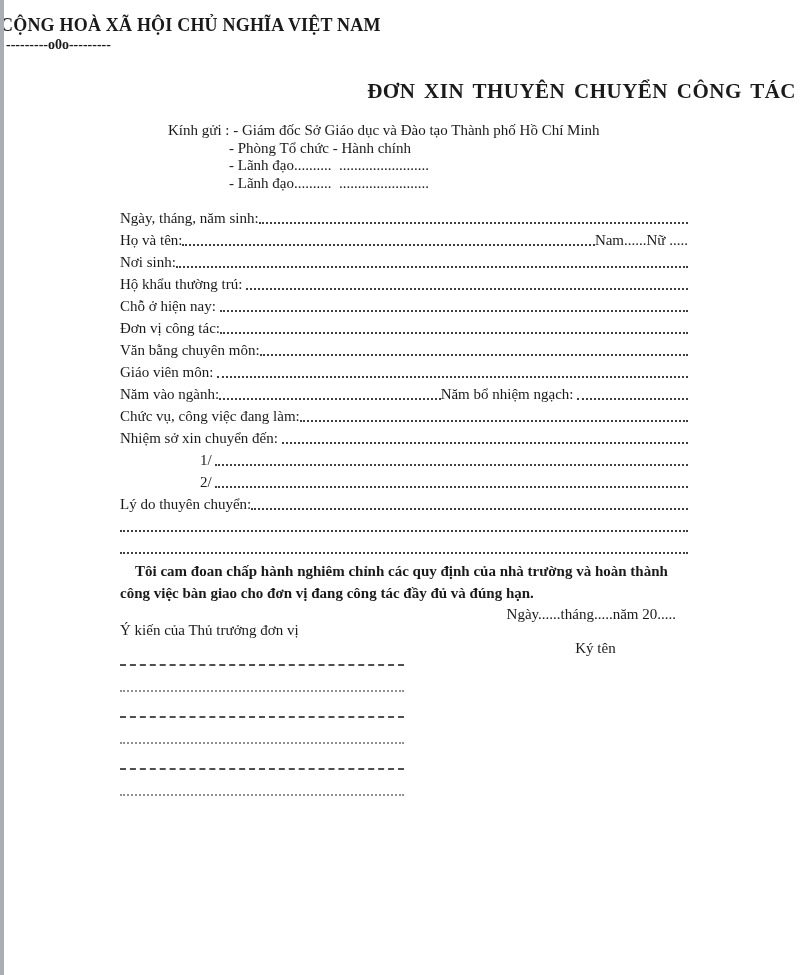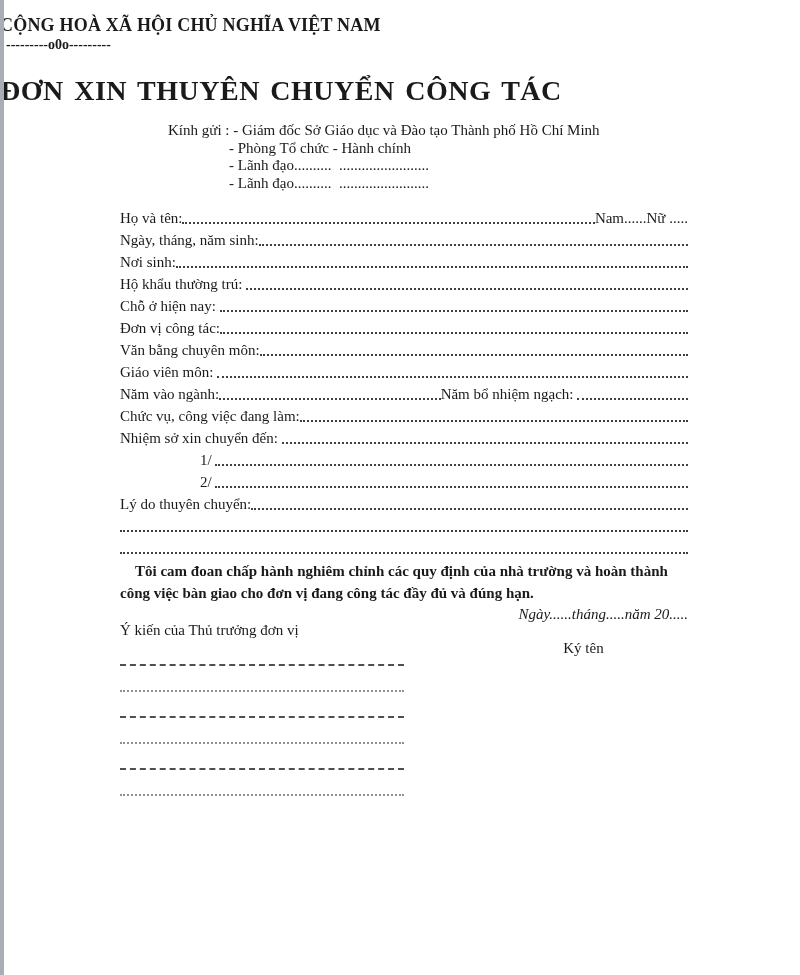--- a/index.html
+++ b/index.html
@@ -17,22 +17,22 @@
     width:4px; height:975px;
     background:#a9aeb4;
   }
   
   .doc-header { text-align:left; padding-top:13px; }
   .h-national { font-size:18px; font-weight:bold; letter-spacing:.2px; line-height:24px; }
   .h-motto    { font-size:16px; font-weight:bold; line-height:20px; }
   .h-sep      { font-size:14px; font-weight:bold; line-height:16px;padding-left:6px; }
   
   .doc-title {
-    text-align:left; font-size:28px; font-weight:bold;
-    margin:24px 10px 0 0; letter-spacing:.5px; word-spacing:3px; line-height:28px;
+    text-align:right; font-size:21px; font-weight:bold;
+    margin:24px 4px 0 0; letter-spacing:.5px; word-spacing:3px; line-height:28px;
   }
   
   .recipients { margin:17px 0 0 168px; font-size:15px; line-height:17.5px; }
   .recipients .first { font-weight:normal; white-space:pre; }
   .recipients .item  { margin-left:61px; white-space:pre; }
   
   .fields { margin:15px 112px 0 120px; font-size:15px; }
   .frow { display:flex; height:22px; line-height:22px; }
   .frow.indent { padding-left:80px; }
   .flabel { flex:0 0 auto; white-space:pre; }
@@ -41,23 +41,23 @@
     border-bottom:2px dotted #3f3f3f;
     margin-bottom:5px; min-width:8px;
   }
   .dotfill.w2 { flex-grow:2; }
   
   .declaration { margin:1px 112px 0 120px; font-size:15px; line-height:22px; }
   .declaration .commit { margin:0; text-indent:15px;font-weight:bold; }
   .declaration .thanks { margin:0 0 0 15px; }
   
   .doc-footer { position:relative; height:42px; font-size:15px; }
-  .f-date    { position:absolute; top:2px;  right:112px; font-style:italic; white-space:pre; }
+  .f-date    { position:absolute; top:2px;  right:124px; white-space:pre; }
   .f-opinion { position:absolute; top:18px; left:120px; }
-  .f-sign    { position:absolute; top:36px; right:104px; width:225px; text-align:center; }
+  .f-sign    { position:absolute; top:36px; right:92px; width:225px; text-align:center; }
   
   .sign-lines { margin:0 0 0 120px; }
   .sline { width:284px; height:26px; }
   .sline:first-child { height:20px; }
   .sline:nth-child(odd)  { border-bottom:2px dashed #4f4f4f; }
   .sline:nth-child(even) { border-bottom:2px dotted #8f8f8f; }
 </style>
 </head>
 <body>
 
@@ -72,27 +72,27 @@
 
 <section class="recipients">
   <div class="first">Kính gửi : - Giám đốc Sở Giáo dục và Đào tạo Thành phố Hồ Chí Minh</div>
   <div class="item">- Phòng Tổ chức - Hành chính</div>
   <div class="item">- Lãnh đạo..........  ........................</div>
   <div class="item">- Lãnh đạo..........  ........................</div>
 </section>
 
 <section class="fields">
   <div class="frow">
+    <span class="flabel">Ngày, tháng, năm sinh:</span>
+    <span class="dotfill"></span>
+  </div>
+  <div class="frow">
     <span class="flabel">Họ và tên:</span>
     <span class="dotfill"></span>
     <span class="flabel">Nam......Nữ .....</span>
-  </div>
-  <div class="frow">
-    <span class="flabel">Ngày, tháng, năm sinh:</span>
-    <span class="dotfill"></span>
   </div>
   <div class="frow">
     <span class="flabel">Nơi sinh:</span>
     <span class="dotfill"></span>
   </div>
   <div class="frow">
     <span class="flabel">Hộ khẩu thường trú: </span>
     <span class="dotfill"></span>
   </div>
   <div class="frow">

